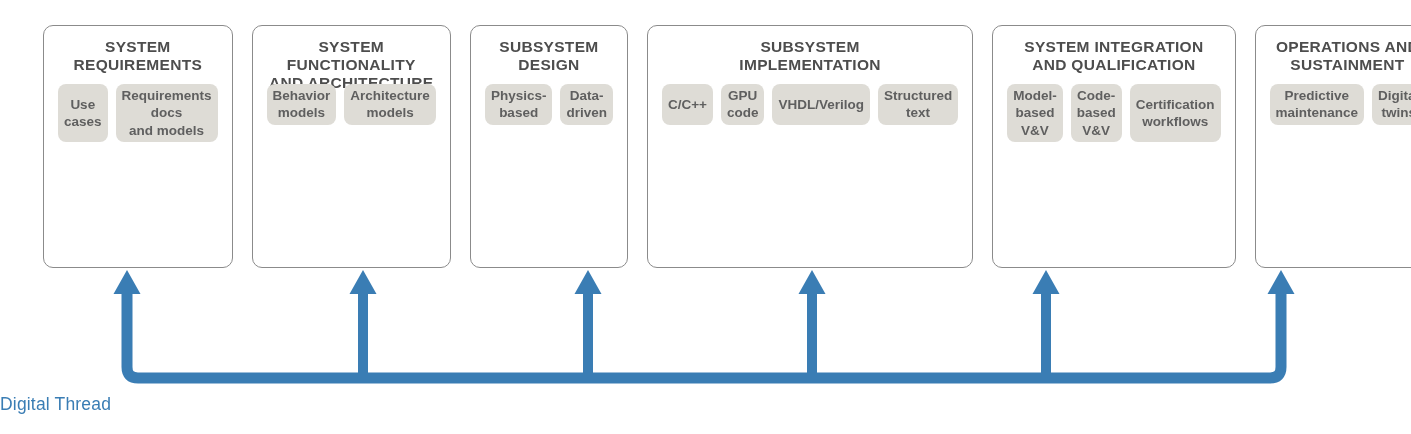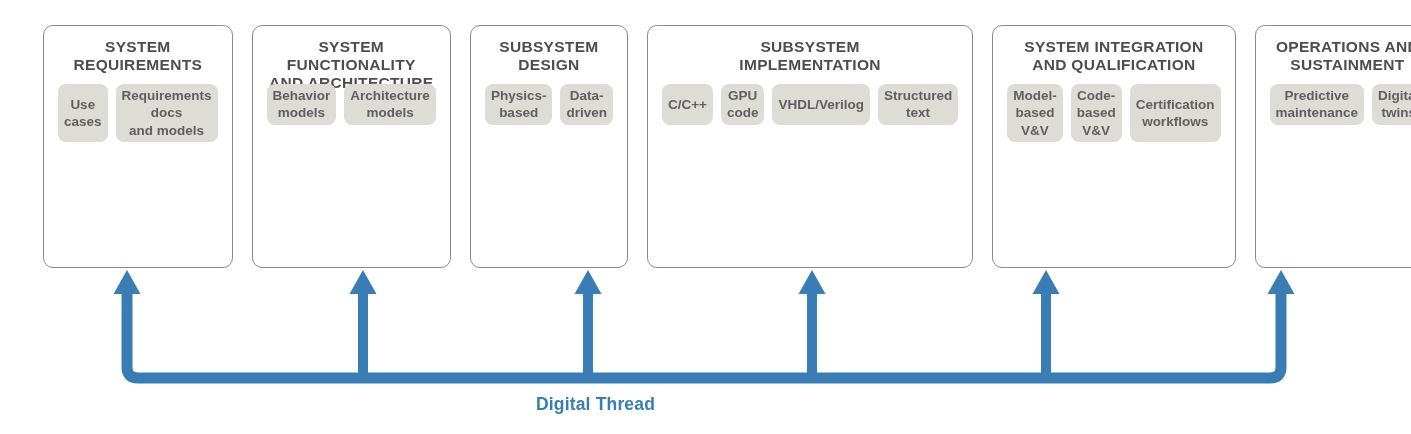--- a/index.html
+++ b/index.html
@@ -31,22 +31,22 @@
   }
   .pills{display:flex;gap:8px;margin:0 14px;font-weight:bold;}
   .pill{
     background:var(--pill-bg);border-radius:8px;min-height:31px;
     display:flex;align-items:center;justify-content:center;
     text-align:center;font-size:13.5px;line-height:1.28;color:var(--pill-text);
     padding:3px 6px;box-sizing:border-box;white-space:pre-line;
   }
   .thread-svg{position:absolute;left:0;top:0;pointer-events:none;}
   .thread-label{
-    position:absolute;top:394px;left:0;width:1191px;text-align:center;
-    font-weight:bold;font-size:17.5px;letter-spacing:.01em;color:var(--accent);
+    position:absolute;top:394px;left:0;width:1191px;
+    font-weight:normal;font-size:17.5px;letter-spacing:.01em;color:var(--accent);
   }
 </style>
 </head>
 <body>
 
 <div class="stage-row">
 
   <div class="stage-box">
     <div class="stage-title">SYSTEM REQUIREMENTS</div>
     <div class="pills">

